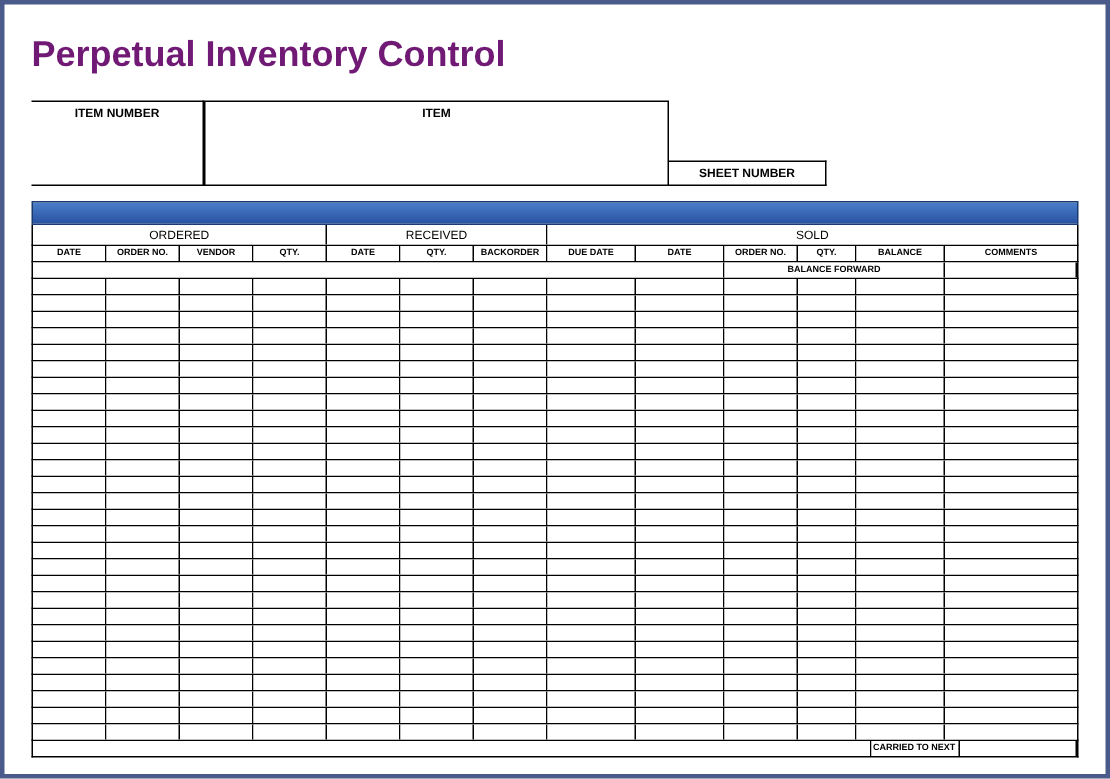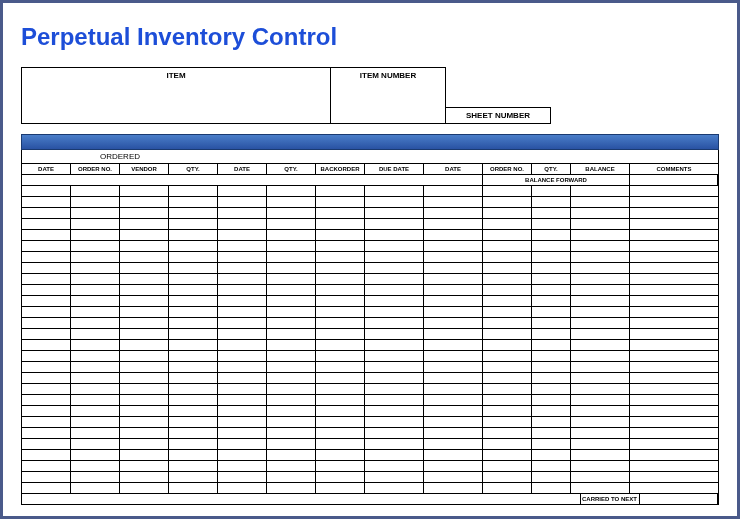--- a/index.html
+++ b/index.html
@@ -6,21 +6,21 @@
     body {
       font-family: "Segoe UI", Arial, sans-serif;
       background: #fff;
       width: 740px;
       height: 519px;
       border: 3px solid #4a5a8a;
       padding: 20px 18px;
       overflow: hidden;
     }
     .title {
-      color: #1d4ed8;
+      color: #701a75;
       font-size: 24px;
       font-weight: 600;
       margin-bottom: 16px;
     }
     .top-boxes {
       display: flex;
       gap: 0;
       margin-bottom: 0;
     }
     .top-box {
@@ -140,29 +140,31 @@
     .w-balfwd-empty { flex: 0 0 461px; }
     .w-balfwd-label { flex: 0 0 147px; }
     .w-balfwd-last { flex: 1; }
   </style>
 </head>
 <body>
 
 <div class="title">Perpetual Inventory Control</div>
 
 <div class="top-boxes">
+  <div class="top-box itemnum">ITEM NUMBER</div>
   <div class="top-box item">ITEM</div>
-  <div class="top-box itemnum">ITEM NUMBER</div>
   <div class="top-box sheetnum">SHEET NUMBER</div>
 </div>
 
 <div class="blue-bar"></div>
 
 <div class="section-row">
   <div class="section ordered">ORDERED</div>
+  <div class="section received">RECEIVED</div>
+  <div class="section sold">SOLD</div>
 </div>
 
 <div class="header-row">
   <div class="col-header w-date1">DATE</div>
   <div class="col-header w-orderno">ORDER NO.</div>
   <div class="col-header w-vendor">VENDOR</div>
   <div class="col-header w-qty1">QTY.</div>
   <div class="col-header w-date2">DATE</div>
   <div class="col-header w-qty2">QTY.</div>
   <div class="col-header w-backorder">BACKORDER</div>

